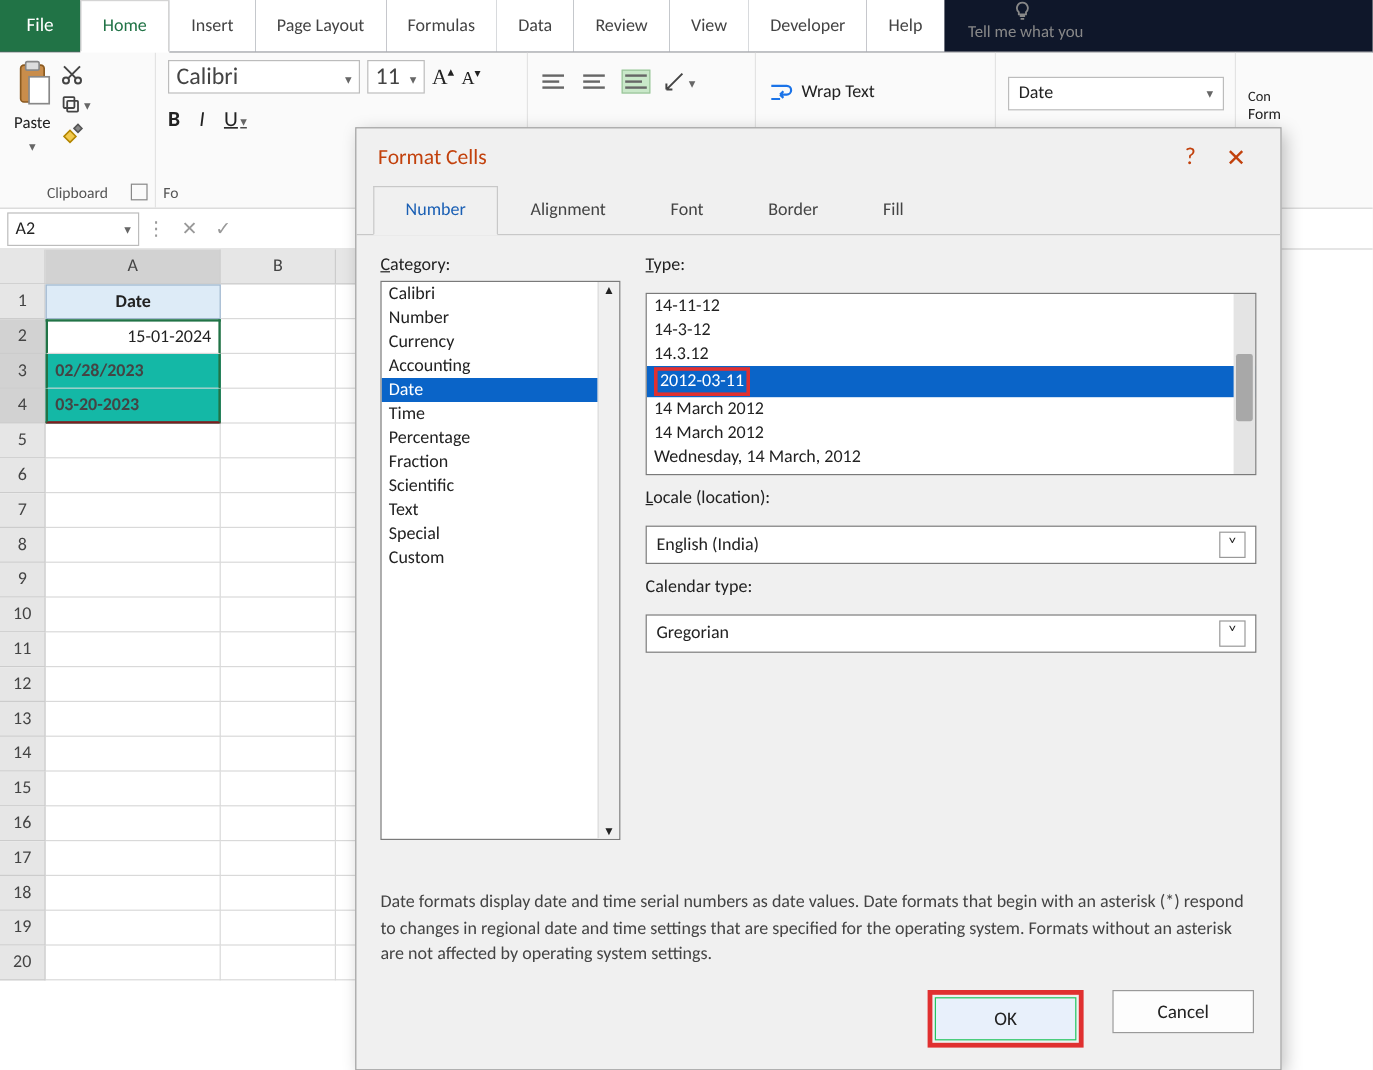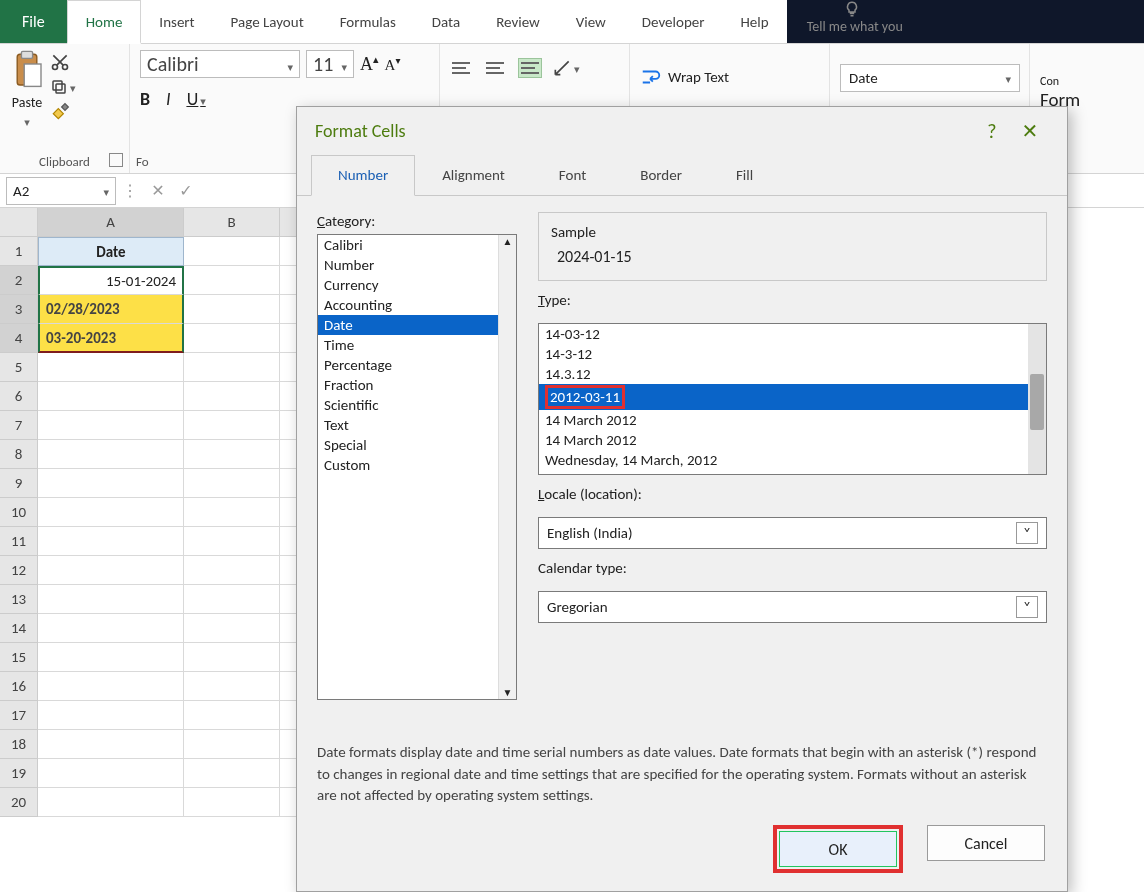--- a/index.html
+++ b/index.html
@@ -56,27 +56,27 @@
 
   
   .sheet { display: grid; grid-template-columns: 38px 146px repeat(9, 96px); grid-auto-rows: 29px; }
   .sheet .hdr { background: #e6e6e6; border: 1px solid #ccc; border-top: none; border-left: none; display: flex; align-items: center; justify-content: center; font-size: 15px; color: #444; }
   .sheet .rowhdr { background: #e6e6e6; border: 1px solid #ccc; border-top: none; border-left: none; display:flex; align-items:center; justify-content:center; font-size:15px; color:#444;}
   .sheet .cell { border-right: 1px solid #d9d9d9; border-bottom: 1px solid #d9d9d9; display: flex; align-items: center; padding: 0 6px; font-size: 15px; }
   .cell.head { background: #ddebf7; font-weight: bold; justify-content: center; border:1px solid #9fb6cd;}
   .cell.selA { border-left: 2px solid #217346; border-right: 2px solid #217346; }
   .cell.selA2 { border-top: 2px solid #217346; background:#fff; text-align:right; justify-content:flex-end;}
   .cell.selA4 { border-bottom: 2px solid #7f1d1d; }
-  .cell.gray { background: #fde047; color:#444; font-weight:bold;}
+  .cell.gray { background: #14b8a6; color:#444; font-weight:bold;}
   .rowhdr.selr { background: #d2d2d2; }
   .hdr.selc { background: #d2d2d2; }
 
   
   .dialog { position: absolute; left: 296px; top: 106px; width: 772px; height: 786px; background: #f0f0f0; border: 1px solid #a0a0a0; box-shadow: 4px 4px 14px rgba(0,0,0,0.25); display:flex; flex-direction:column; }
-  .dlg-title { height: 48px; display: flex; align-items: center; padding: 0 18px; font-size: 18px; color: #4d7c0f; }
+  .dlg-title { height: 48px; display: flex; align-items: center; padding: 0 18px; font-size: 18px; color: #c2410c; }
   .dlg-title .sp { flex: 1; }
   .dlg-title .ic { width: 38px; text-align: center; font-size: 20px; cursor: pointer; }
   .dlg-tabs { display: flex; padding-left: 14px; border-bottom: 1px solid #c8c8c8; }
   .dlg-tab { padding: 10px 26px; font-size: 15px; color: #444; border: 1px solid transparent; cursor:pointer; }
   .dlg-tab.active { background: #f0f0f0; border: 1px solid #c8c8c8; border-bottom: 1px solid #f0f0f0; margin-bottom: -1px; color:#1a5fb4; }
   .dlg-body { flex: 1; padding: 16px 20px; display: flex; gap: 21px; }
   .dlg-left { width: 200px; display:flex; flex-direction:column; }
   .dlg-label { font-size: 15px; margin-bottom: 4px; }
   .dlg-label u { text-decoration: underline; }
   .cat-list { flex:1; border: 1px solid #7a7a7a; background: #fff; overflow-y: auto; font-size:15px; position:relative;}
@@ -224,21 +224,21 @@
 
   <div class="ribbon-group" style="width:200px;">
     <div class="num-format">
       <span>Date</span>
       <span class="caret caret-down"></span>
     </div>
   </div>
 
   <div class="ribbon-group" style="border-right:none; padding-top:30px;">
     <div style="font-size:12px;">Con</div>
-    <div style="font-size:19px;">Form</div>
+    <div style="font-size:13px;">Form</div>
   </div>
 </div>
 
 <div class="namebar">
   <div class="name-box">
     <span>A2</span>
     <span class="caret caret-down"></span>
   </div>
   <div class="fb-btn">⋮</div>
   <div class="fb-btn">✕</div>
@@ -517,28 +517,24 @@
         <div class="it">Special</div>
         <div class="it">Custom</div>
         <div class="cat-scroll">
           <span style="font-size:10px;">▲</span>
           <span style="font-size:10px;">▼</span>
         </div>
       </div>
     </div>
 
     <div class="dlg-right">
-      <div class="sample-box">
-        <div class="lbl">Sample</div>
-        <div class="val">2024-01-15</div>
-      </div>
 
       <div class="dlg-label"><u>T</u>ype:</div>
       <div class="type-list">
-        <div class="it">14-03-12</div>
+        <div class="it">14-11-12</div>
         <div class="it">14-3-12</div>
         <div class="it">14.3.12</div>
         <div class="it sel"><span class="red-box">2012-03-11</span></div>
         <div class="it">14 March 2012</div>
         <div class="it">14 March 2012</div>
         <div class="it">Wednesday, 14 March, 2012</div>
         <div class="type-scroll">
             <div class="thumb"></div>
           </div>
       </div>

